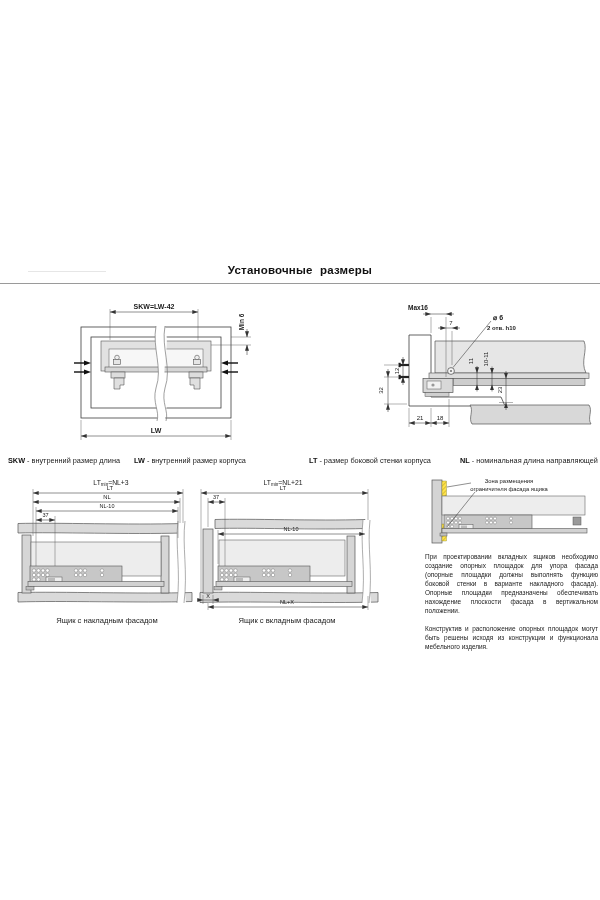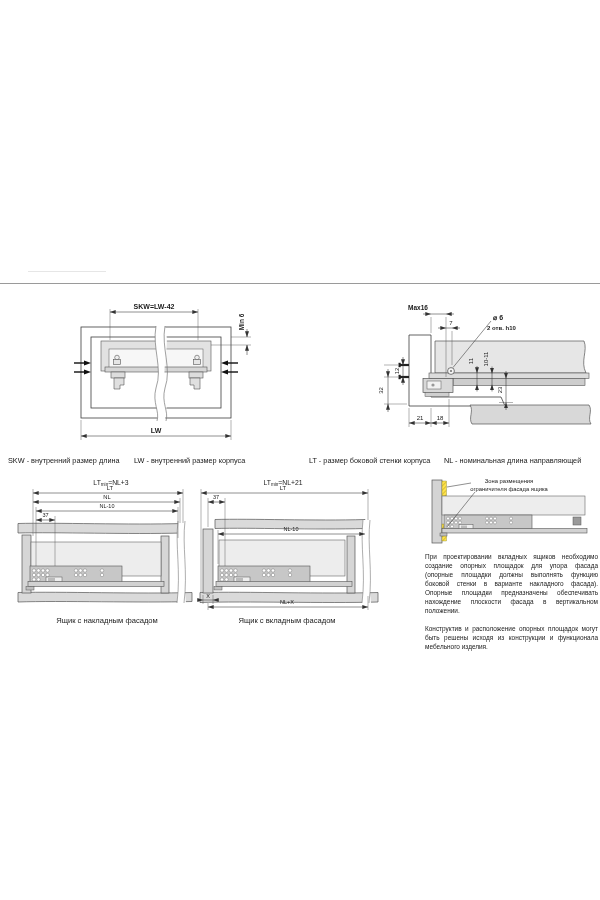--- a/index.html
+++ b/index.html
@@ -4,36 +4,37 @@
 <style>
   html,body{margin:0;padding:0;background:#fff;}
   .page{position:relative;width:600px;height:900px;background:#ffffff;overflow:hidden;
         font-family:"Liberation Sans",sans-serif;color:#1a1a1a;}
   .faint-line{position:absolute;left:28px;top:271px;width:78px;height:1px;background:#e6e6e6;}
   .page-title{position:absolute;left:0;top:264px;width:600px;text-align:center;
               font-size:11.5px;font-weight:700;word-spacing:4px;letter-spacing:.2px;color:#111;}
   .rule{position:absolute;left:0;top:283px;width:600px;height:1px;background:#9a9a9a;}
   .drawing{position:absolute;}
   .legend-item{position:absolute;top:456px;font-size:7.3px;white-space:nowrap;color:#222;}
-  .legend-item b{font-weight:400;color:#111;}
+  .legend-item b{font-weight:700;color:#111;}
   .notes{position:absolute;left:425px;top:552px;width:173px;font-size:6.45px;line-height:9px;
          text-align:justify;color:#222;}
   .notes p{margin:0 0 9px 0;}
   svg{display:block;}
   svg text{font-family:"Liberation Sans",sans-serif;fill:#1a1a1a;}
   .dim{stroke:#333;stroke-width:.55;fill:none;}
   .ext{stroke:#555;stroke-width:.45;fill:none;}
   .out{stroke:#3d3d3d;stroke-width:.8;fill:none;}
 </style>
 </head>
 <body>
 
 <div class="page">
 
   <div class="faint-line"></div>
+  <div class="page-title">Установочные размеры</div>
   <div class="rule"></div>
 
   <svg width="0" height="0" style="position:absolute">
     <defs>
       <marker id="ae" viewBox="0 0 6 4" markerWidth="6" markerHeight="4" refX="5.7" refY="2" orient="auto" markerUnits="userSpaceOnUse">
           <path d="M6,2 L0,0 L0,4 Z" fill="#333"></path>
         </marker>
       <marker id="as" viewBox="0 0 6 4" markerWidth="6" markerHeight="4" refX="0.3" refY="2" orient="auto" markerUnits="userSpaceOnUse">
           <path d="M0,2 L6,0 L6,4 Z" fill="#333"></path>
         </marker>
@@ -143,21 +144,21 @@
     <line class="ext" x1="74" y1="106" x2="74" y2="134"></line>
     <line class="dim" x1="34" y1="130" x2="56" y2="130" marker-start="url(#as)" marker-end="url(#ae)"></line>
     <line class="dim" x1="56" y1="130" x2="74" y2="130" marker-start="url(#as)" marker-end="url(#ae)"></line>
     <text x="45" y="127" text-anchor="middle" font-size="6">21</text>
     <text x="65" y="127" text-anchor="middle" font-size="6">18</text>
   </svg>
 
   <div class="legend-item" style="left:8px"><b>SKW</b><span> - внутренний размер длина</span></div>
   <div class="legend-item" style="left:134px"><b>LW</b><span> - внутренний размер корпуса</span></div>
   <div class="legend-item" style="left:309px"><b>LT</b><span> - размер боковой стенки корпуса</span></div>
-  <div class="legend-item" style="left:444px"><b>NL</b><span> - номинальная длина направляющей</span></div>
+  <div class="legend-item" style="left:460px"><b>NL</b><span> - номинальная длина направляющей</span></div>
 
   <svg class="drawing" style="left:10px;top:476px" width="195" height="152" viewBox="0 0 195 152">
     <text x="101" y="9" text-anchor="middle" font-size="6.8"><tspan>LT</tspan><tspan font-size="4.6" dy="1.2">min</tspan><tspan font-size="6.8" dy="-1.2">=NL+3</tspan></text>
     <path d="M8,47.5 C45,46.5 120,49 172,47.5 L172,57 C120,58.5 45,56 8,57 Z" fill="#dadada" stroke="#555" stroke-width=".7"></path>
     <path d="M8,116.5 C50,115.5 130,118 182,116.5 L182,125.5 C130,127 50,124.5 8,126 Z" fill="#dadada" stroke="#555" stroke-width=".7"></path>
     <rect x="151" y="60" width="8" height="57" fill="#d6d6d6" stroke="#555" stroke-width=".7"></rect>
     <rect x="12" y="59" width="9" height="58" fill="#d6d6d6" stroke="#555" stroke-width=".7"></rect>
     <rect x="21" y="66" width="130" height="34" fill="#ededed" stroke="#666" stroke-width=".6"></rect>
     <rect x="20" y="90" width="92" height="17" fill="#c7c7c7" stroke="#555" stroke-width=".6"></rect>
     <g fill="#fff" stroke="#666" stroke-width=".4">

